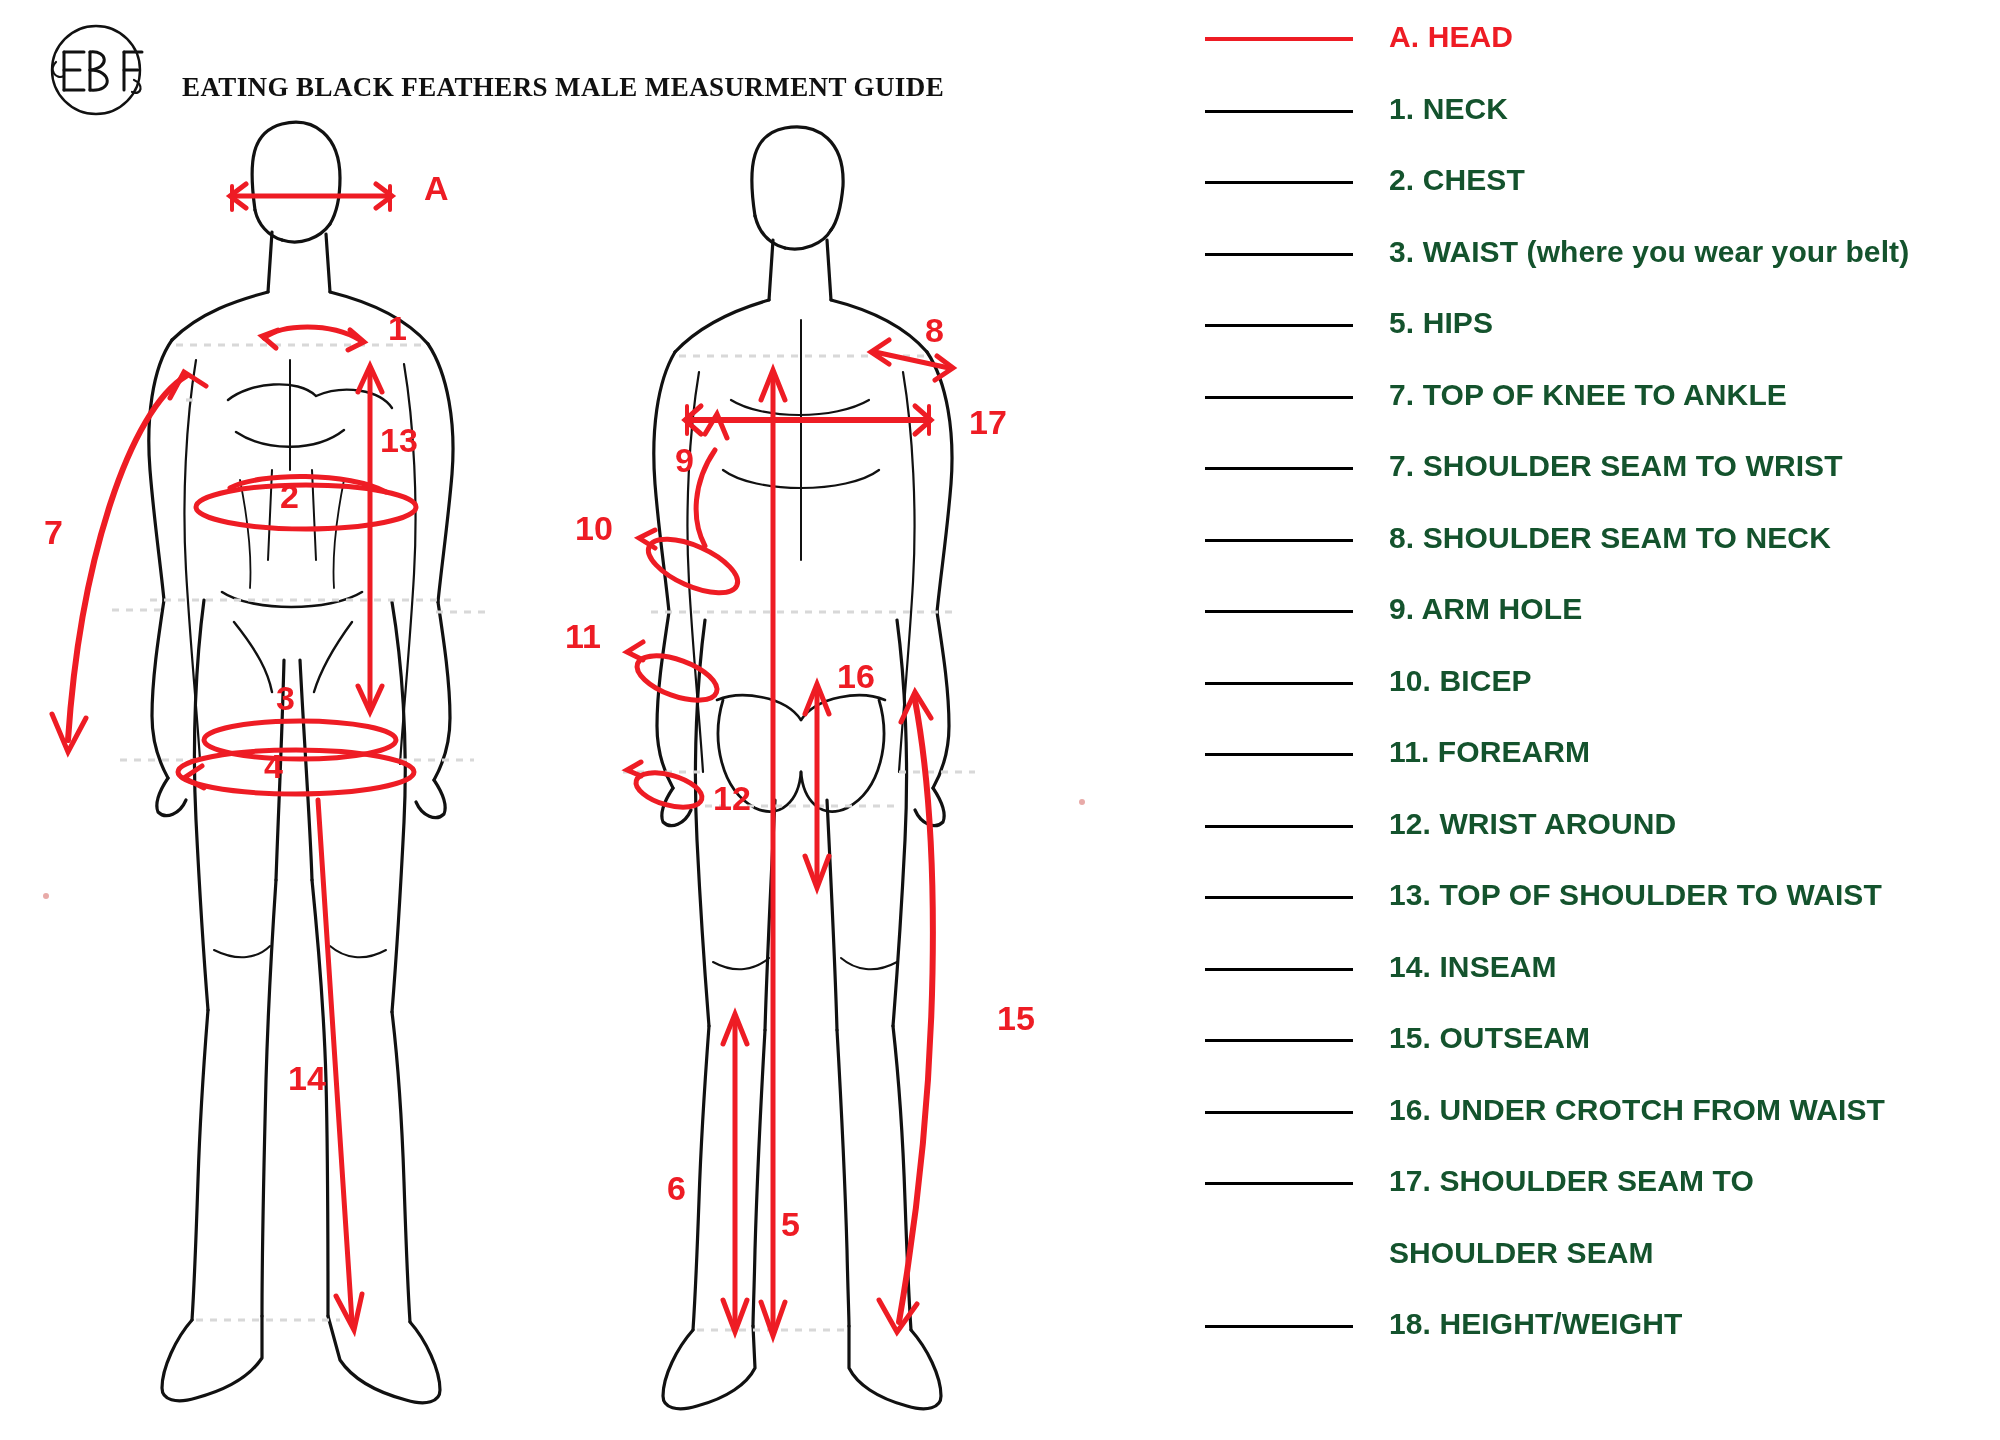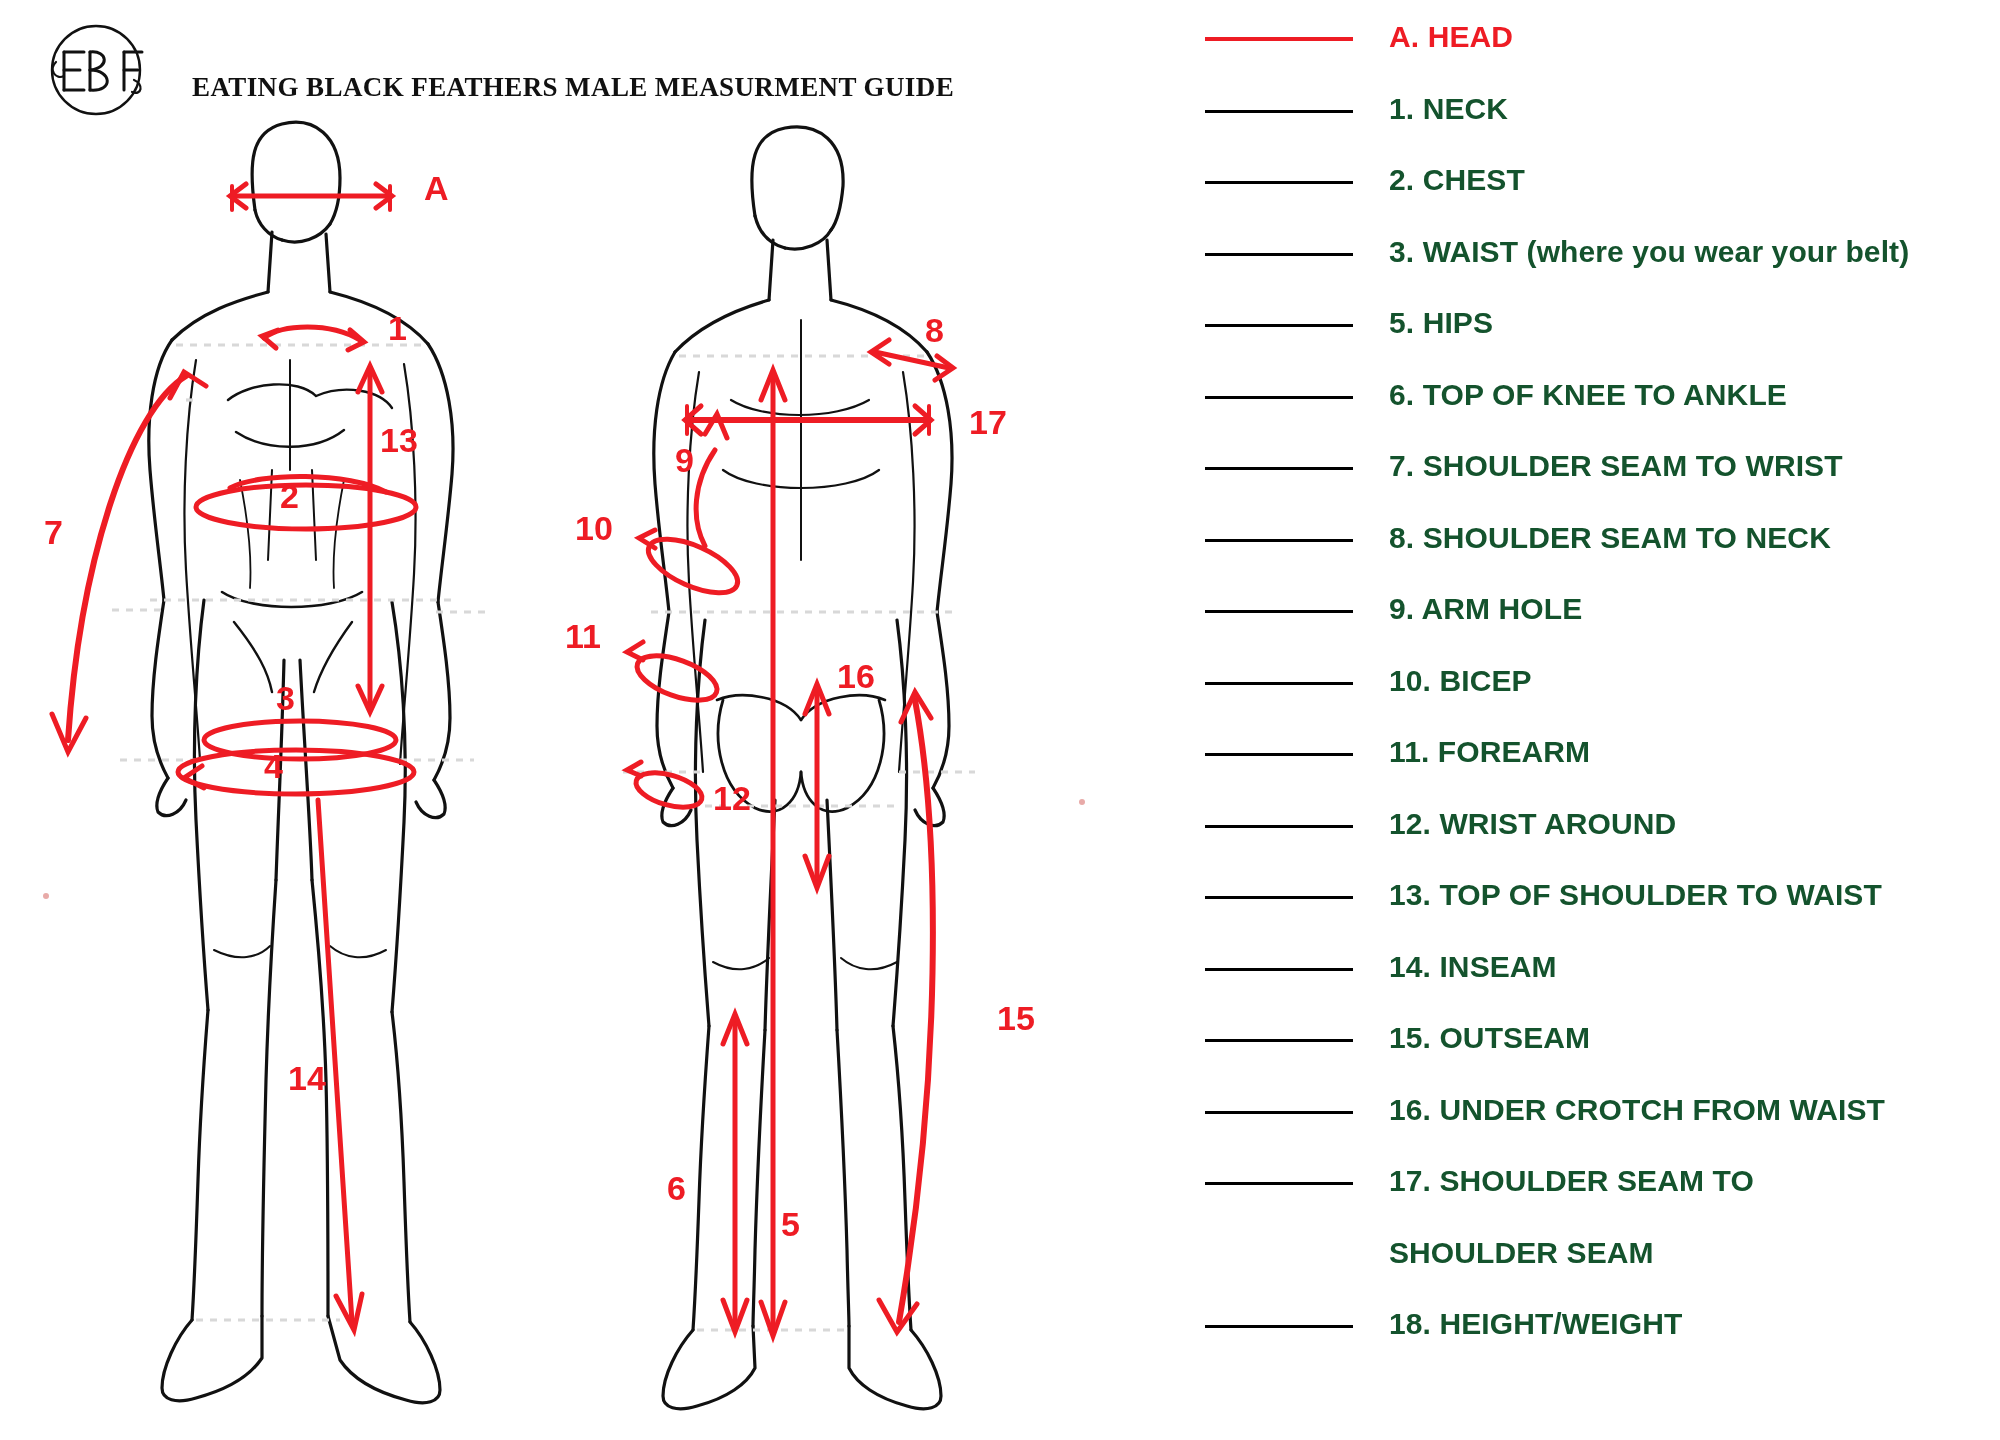--- a/index.html
+++ b/index.html
@@ -21,21 +21,21 @@
     position: absolute;
     left: 34px;
     top: 18px;
     width: 130px;
     height: 105px;
   }
 
   
   #title {
     position: absolute;
-    left: 192px;
+    left: 182px;
     top: 72px;
     font-family: "Liberation Serif", serif;
     font-weight: bold;
     font-size: 27px;
     letter-spacing: 0.4px;
     color: #111111;
     white-space: nowrap;
   }
 
   
@@ -350,21 +350,21 @@
     <div class="legend-row">
       <span class="legend-line"></span>
       <span class="legend-label"><span>3. WAIST</span><span class="thin"> (where you wear your belt)</span></span>
     </div>
     <div class="legend-row">
       <span class="legend-line"></span>
       <span class="legend-label">5. HIPS</span>
     </div>
     <div class="legend-row">
       <span class="legend-line"></span>
-      <span class="legend-label">6. TOP OF KNEE TO ANKLE</span>
+      <span class="legend-label">7. TOP OF KNEE TO ANKLE</span>
     </div>
     <div class="legend-row">
       <span class="legend-line"></span>
       <span class="legend-label">7. SHOULDER SEAM TO WRIST</span>
     </div>
     <div class="legend-row">
       <span class="legend-line"></span>
       <span class="legend-label">8. SHOULDER SEAM TO NECK</span>
     </div>
     <div class="legend-row">

